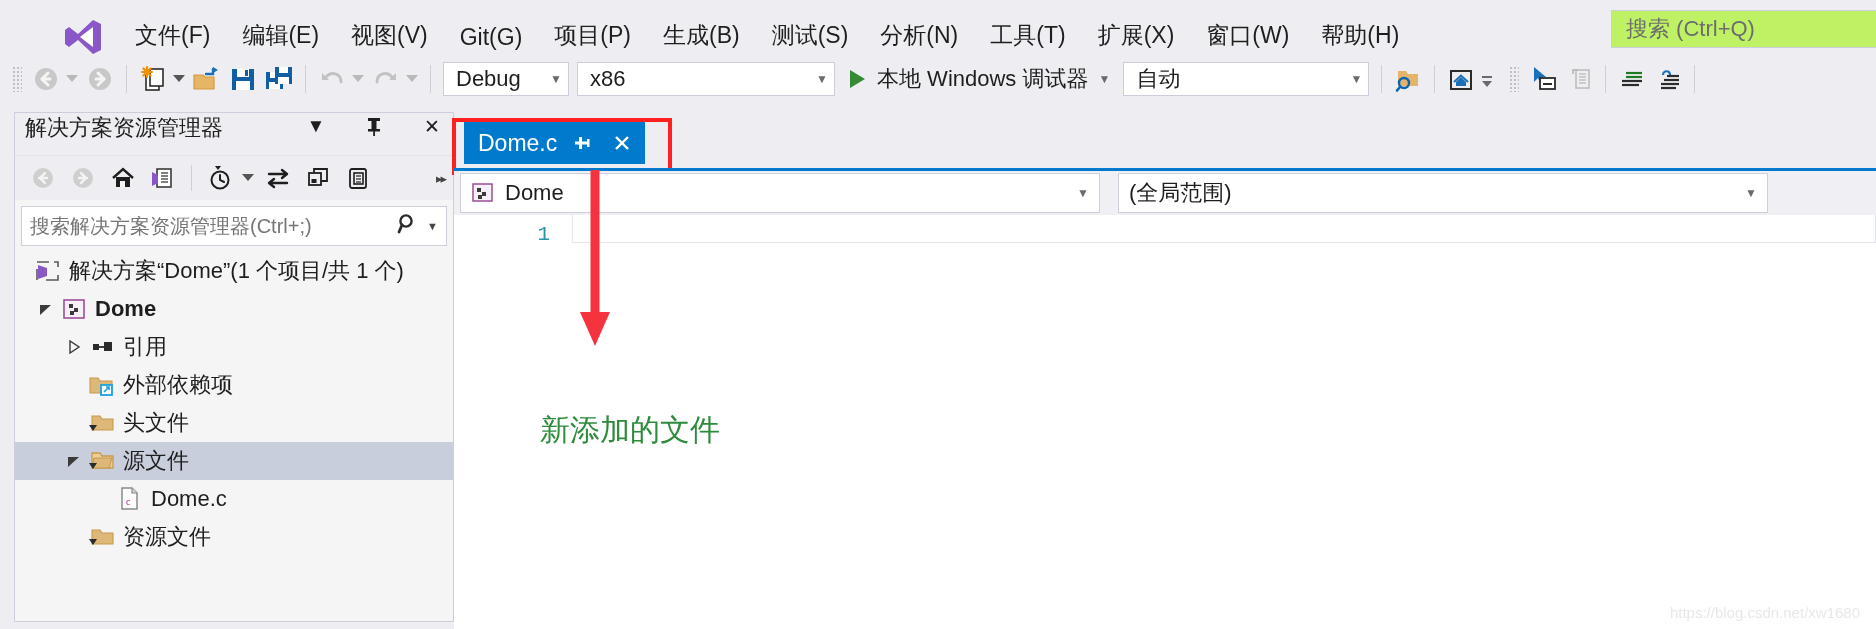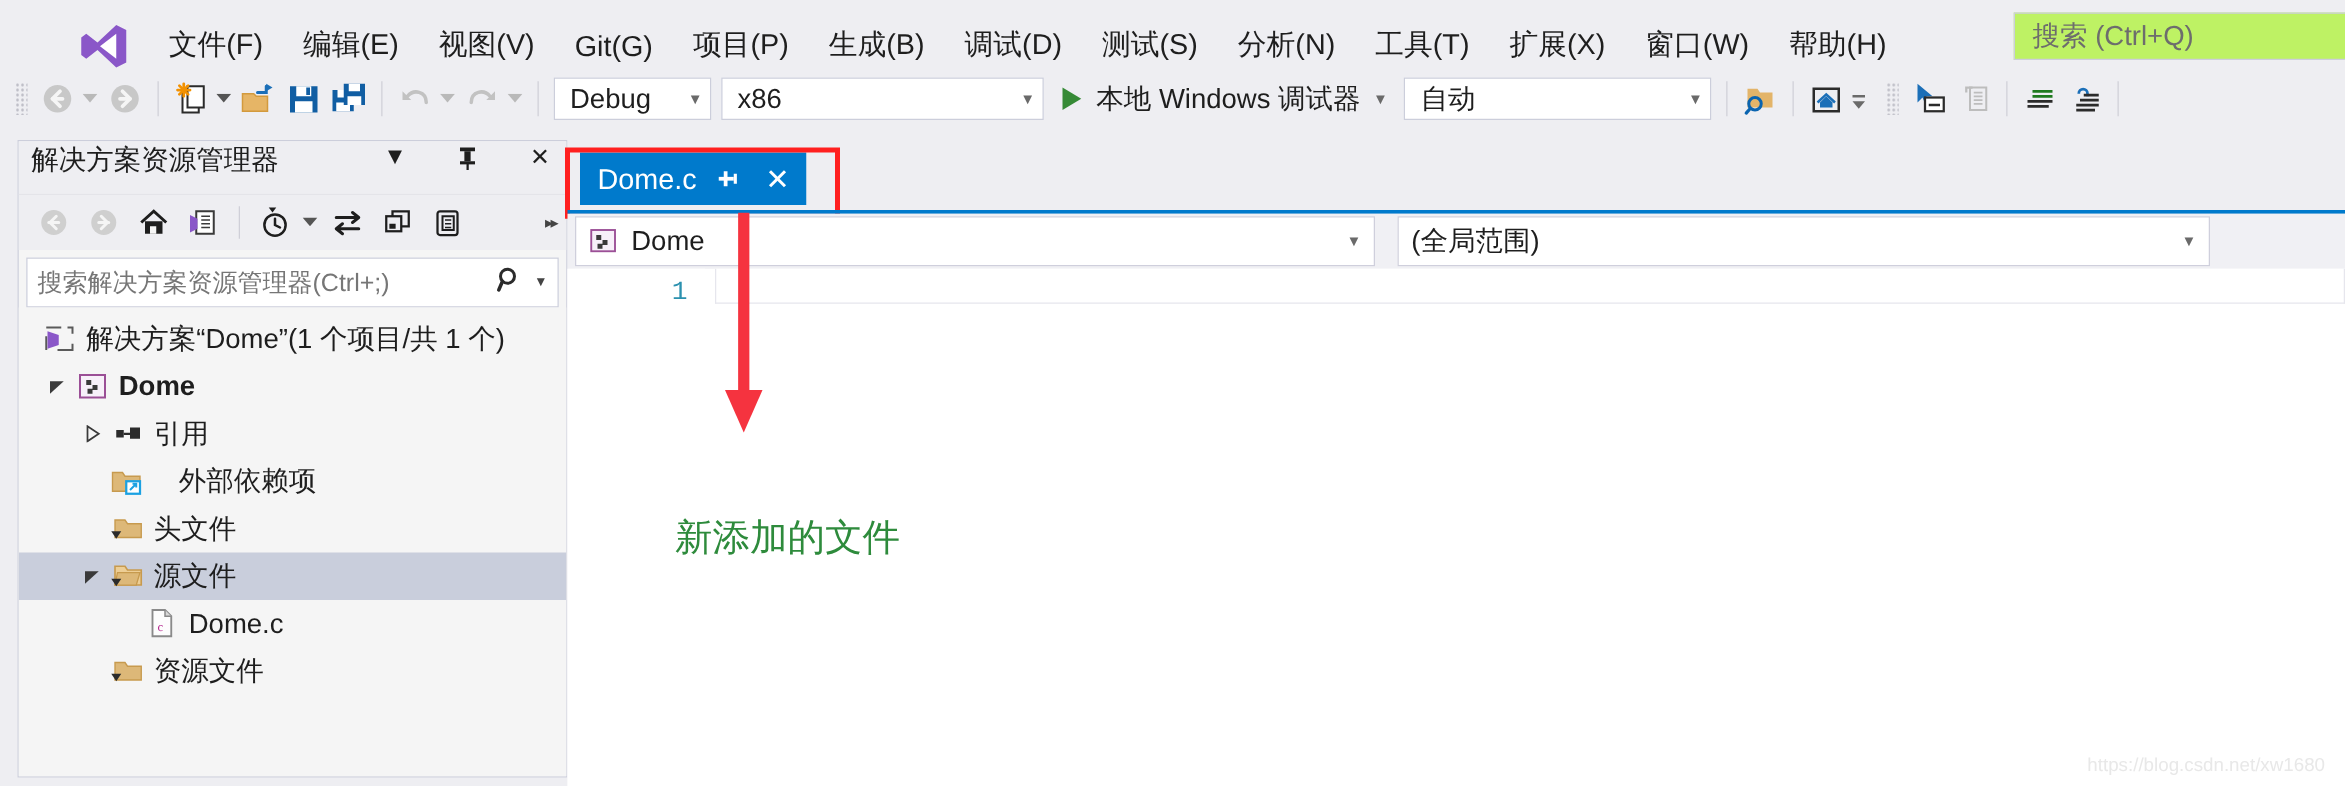--- a/index.html
+++ b/index.html
@@ -134,21 +134,20 @@
         <path d="M30 2 L38 6 L38 32 L30 36 L15 22 L6 29 L2 26 L2 12 L6 9 L15 16 Z" fill="#8A57C8"></path>
         <path d="M30 9 L30 29 L17 19 Z" fill="#ffffff"></path>
       </svg>
     </div>
     <div class="menu-item">文件(F)</div>
     <div class="menu-item">编辑(E)</div>
     <div class="menu-item">视图(V)</div>
     <div class="menu-item">Git(G)</div>
     <div class="menu-item">项目(P)</div>
     <div class="menu-item">生成(B)</div>
-    <div class="menu-item">调试(D)</div>
     <div class="menu-item">测试(S)</div>
     <div class="menu-item">分析(N)</div>
     <div class="menu-item">工具(T)</div>
     <div class="menu-item">扩展(X)</div>
     <div class="menu-item">窗口(W)</div>
     <div class="menu-item">帮助(H)</div>
     <div class="qsearch">
       <span>搜索 (Ctrl+Q)</span>
     </div>
   </div>
@@ -477,21 +476,21 @@
         <div class="ico">
           <svg width="26" height="24" viewBox="0 0 26 24">
             <rect x="4" y="9" width="6" height="6" fill="#2B2B2B"></rect>
             <rect x="15" y="7" width="8" height="9" fill="#2B2B2B"></rect>
             <line x1="10" y1="12" x2="15" y2="12" stroke="#2B2B2B" stroke-width="1.8"></line>
           </svg>
         </div>
         <span>引用</span>
       </div>
 
-      <div class="row" style="padding-left:72px;gap:20px;">
+      <div class="row" style="padding-left:72px;">
         <div class="ico">
           <svg width="28" height="24" viewBox="0 0 28 24">
             <path d="M2 5 L10 5 L12 8 L24 8 L24 20 L2 20 Z" fill="#DDB878" stroke="#C79A4E" stroke-width="1.1"></path>
             <rect x="13" y="12" width="11" height="10" fill="#ffffff" stroke="#1BA1E2" stroke-width="1.8"></rect>
             <path d="M16 19 L21 14 M18 14 L21 14 L21 17" stroke="#1BA1E2" stroke-width="1.6" fill="none"></path>
           </svg>
         </div>
         <span>外部依赖项</span>
       </div>
 

